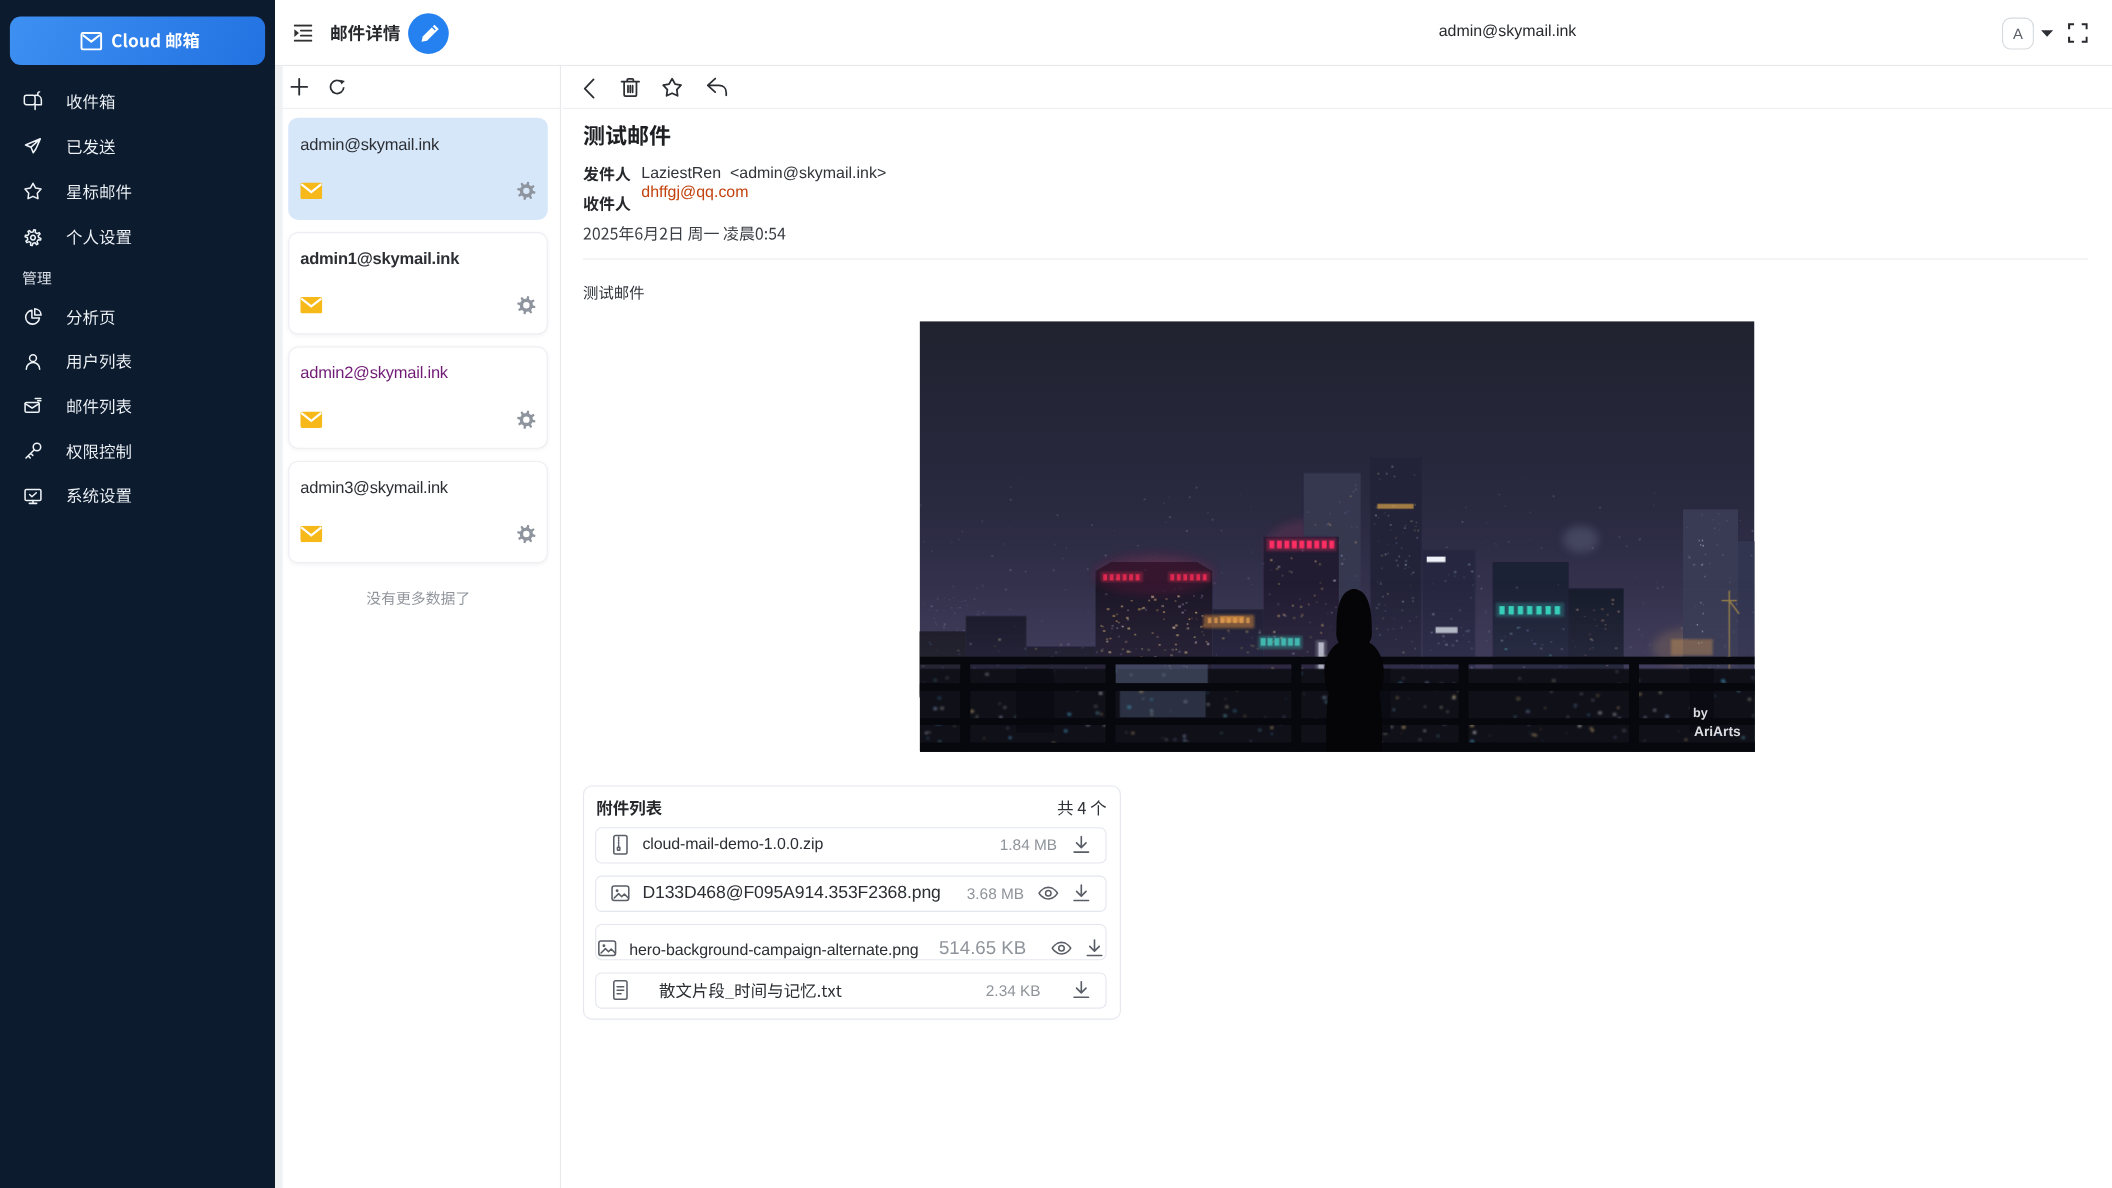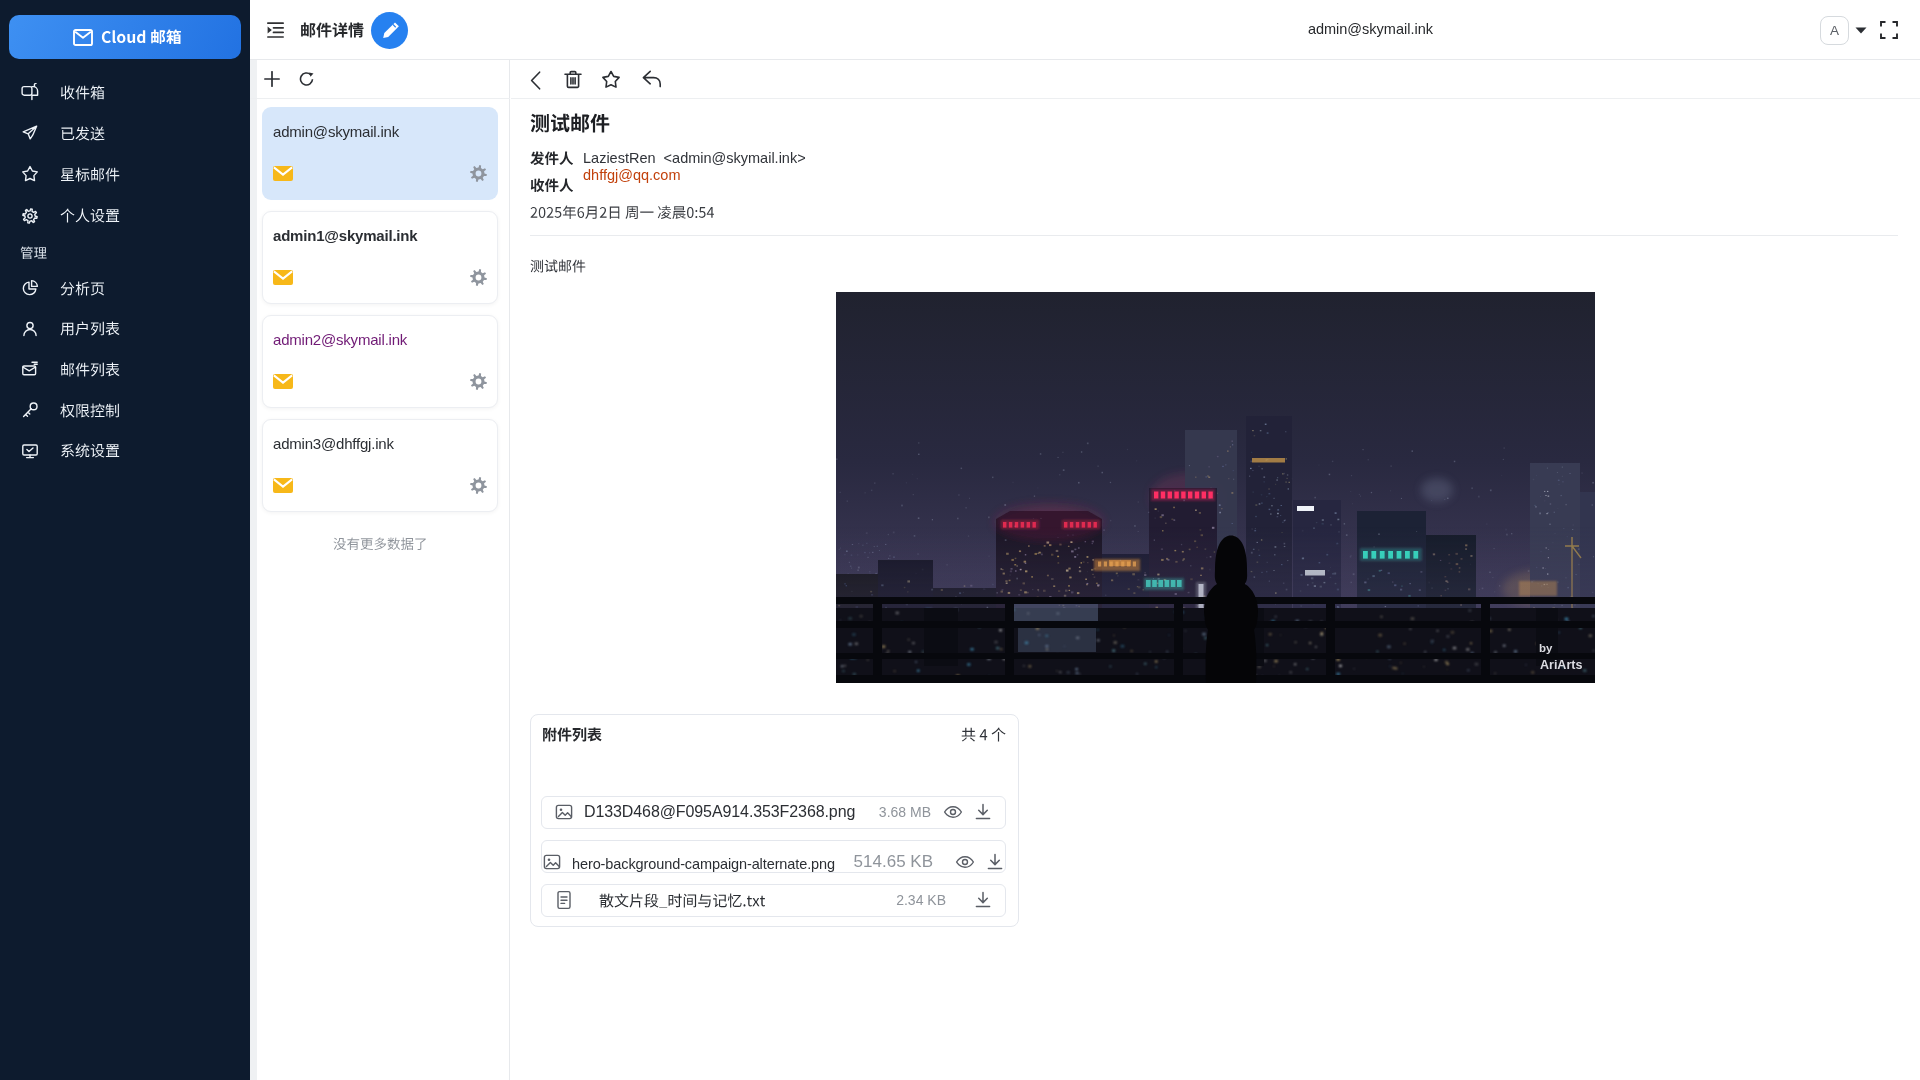--- a/index.html
+++ b/index.html
@@ -137,21 +137,21 @@
     <div class="abs" style="left:262px;top:315px;width:236px;height:93px;border-radius:9px;background:#fff;border:1px solid #eceef2;box-shadow:0 1px 4px rgba(0,0,0,.05);"></div>
     <div class="abs" style="left:273px;top:330.5px;font-size:15px;color:#701a75;font-weight:500;letter-spacing:-0.2px">admin2@skymail.ink</div>
     <svg class="abs" style="left:273px;top:373.5px" width="20" height="15" viewBox="0 0 20 15">
       <rect width="20" height="15" rx="2" fill="#f7b819"></rect>
       <path d="M0.9 1.4L10 8.6l9.1-7.2" fill="none" stroke="#fff" stroke-width="2"></path>
     </svg>
     <svg class="abs" style="left:469.5px;top:372.5px" width="17" height="17" viewBox="0 0 17 17">
       <path d="M14.50 8.50 L16.91 9.36 L16.54 11.11 L13.99 10.93 L12.74 12.74 L13.83 15.05 L12.34 16.03 L10.66 14.10 L8.50 14.50 L7.64 16.91 L5.89 16.54 L6.07 13.99 L4.26 12.74 L1.95 13.83 L0.97 12.34 L2.90 10.66 L2.50 8.50 L0.09 7.64 L0.46 5.89 L3.01 6.07 L4.26 4.26 L3.17 1.95 L4.66 0.97 L6.34 2.90 L8.50 2.50 L9.36 0.09 L11.11 0.46 L10.93 3.01 L12.74 4.26 L15.05 3.17 L16.03 4.66 L14.10 6.34 Z M5.60 8.50 a2.90 2.90 0 1 0 5.80 0 a2.90 2.90 0 1 0 -5.80 0 Z" fill="#8f959e" fill-rule="evenodd"></path>
     </svg>
     <div class="abs" style="left:262px;top:419px;width:236px;height:93px;border-radius:9px;background:#fff;border:1px solid #eceef2;box-shadow:0 1px 4px rgba(0,0,0,.05);"></div>
-    <div class="abs" style="left:273px;top:434.5px;font-size:15px;color:#2b2e33;font-weight:500;letter-spacing:-0.2px">admin3@dhffgj.ink</div>
+    <div class="abs" style="left:273px;top:434.5px;font-size:15px;color:#2b2e33;font-weight:500;letter-spacing:-0.2px">admin3@skymail.ink</div>
     <svg class="abs" style="left:273px;top:477.5px" width="20" height="15" viewBox="0 0 20 15">
       <rect width="20" height="15" rx="2" fill="#f7b819"></rect>
       <path d="M0.9 1.4L10 8.6l9.1-7.2" fill="none" stroke="#fff" stroke-width="2"></path>
     </svg>
     <svg class="abs" style="left:469.5px;top:476.5px" width="17" height="17" viewBox="0 0 17 17">
       <path d="M14.50 8.50 L16.91 9.36 L16.54 11.11 L13.99 10.93 L12.74 12.74 L13.83 15.05 L12.34 16.03 L10.66 14.10 L8.50 14.50 L7.64 16.91 L5.89 16.54 L6.07 13.99 L4.26 12.74 L1.95 13.83 L0.97 12.34 L2.90 10.66 L2.50 8.50 L0.09 7.64 L0.46 5.89 L3.01 6.07 L4.26 4.26 L3.17 1.95 L4.66 0.97 L6.34 2.90 L8.50 2.50 L9.36 0.09 L11.11 0.46 L10.93 3.01 L12.74 4.26 L15.05 3.17 L16.03 4.66 L14.10 6.34 Z M5.60 8.50 a2.90 2.90 0 1 0 5.80 0 a2.90 2.90 0 1 0 -5.80 0 Z" fill="#8f959e" fill-rule="evenodd"></path>
     </svg>
     <svg style="position:absolute;left:332.5px;top:536.75px;" width="95.0" height="13" viewBox="0 0 95.0 13">
       <path d="M1.1 1.4C2 1.9 3 2.6 3.6 3L4.2 2.2C3.6 1.8 2.5 1.1 1.7 0.7ZM0.5 5.1C1.3 5.5 2.4 6.2 3 6.6L3.5 5.7C3 5.3 1.8 4.7 1 4.4ZM0.9 12.1 1.7 12.8C2.5 11.5 3.4 9.8 4 8.4L3.3 7.7C2.6 9.3 1.6 11.1 0.9 12.1ZM6 1V2.6C6 3.6 5.7 4.7 3.9 5.6C4.1 5.7 4.5 6.1 4.6 6.3C6.6 5.4 7 3.9 7 2.6V2H9.6V4C9.6 5.1 9.9 5.5 10.9 5.5C11 5.5 11.9 5.5 12.1 5.5C12.4 5.5 12.7 5.5 12.9 5.4C12.9 5.2 12.8 4.7 12.8 4.5C12.6 4.5 12.3 4.5 12.1 4.5C11.9 4.5 11.1 4.5 10.9 4.5C10.7 4.5 10.7 4.4 10.7 4V1ZM10.6 7.5C10.1 8.5 9.3 9.3 8.4 10C7.4 9.3 6.7 8.5 6.2 7.5ZM4.6 6.5V7.5H5.5L5.2 7.5C5.8 8.7 6.5 9.8 7.5 10.6C6.3 11.3 5 11.8 3.6 12C3.8 12.3 4 12.7 4.1 12.9C5.6 12.6 7.1 12.1 8.3 11.3C9.5 12.1 10.8 12.6 12.4 13C12.5 12.7 12.8 12.3 13 12C11.6 11.8 10.3 11.3 9.2 10.6C10.4 9.7 11.4 8.4 12 6.8L11.3 6.5L11.1 6.5Z M18.8 0.5C18.6 1.1 18.4 1.7 18.2 2.3H14.4V3.2H17.8C16.9 5 15.7 6.7 14 7.8C14.2 8 14.6 8.3 14.7 8.6C15.5 8 16.3 7.2 16.9 6.4V12.9H17.9V10.3H23.6V11.7C23.6 11.9 23.5 12 23.3 12C23 12 22.2 12 21.3 11.9C21.5 12.2 21.6 12.6 21.7 12.9C22.8 12.9 23.6 12.9 24 12.8C24.5 12.6 24.6 12.3 24.6 11.7V4.8H18C18.3 4.3 18.6 3.8 18.9 3.2H26.2V2.3H19.3C19.5 1.8 19.6 1.3 19.8 0.8ZM17.9 8H23.6V9.4H17.9ZM17.9 7.1V5.7H23.6V7.1Z M30.4 8.7 29.5 9C30 9.8 30.6 10.4 31.2 10.9C30.4 11.4 29.2 11.8 27.6 12.1C27.9 12.3 28.1 12.7 28.2 13C30 12.6 31.3 12.1 32.2 11.5C34 12.5 36.5 12.8 39.6 12.9C39.7 12.6 39.9 12.2 40.1 11.9C37.1 11.8 34.7 11.6 33 10.9C33.7 10.2 34 9.4 34.2 8.5H38.8V3.3H34.4V2.2H39.6V1.3H27.9V2.2H33.3V3.3H29.1V8.5H33.1C33 9.2 32.7 9.8 32 10.3C31.4 9.9 30.8 9.4 30.4 8.7ZM30.1 6.3H33.3V6.9C33.3 7.2 33.3 7.4 33.3 7.7H30.1ZM34.3 7.7C34.3 7.4 34.4 7.2 34.4 6.9V6.3H37.8V7.7ZM30.1 4.2H33.3V5.5H30.1ZM34.4 4.2H37.8V5.5H34.4Z M46.7 0.5C45.8 1.6 44.2 3 42 3.9C42.2 4 42.5 4.3 42.7 4.6C43.9 4 45 3.3 45.9 2.6H49.7C49 3.5 48.1 4.2 47 4.8C46.5 4.4 45.8 3.9 45.3 3.6L44.5 4.1C45.1 4.4 45.7 4.9 46.1 5.3C44.7 6 43.1 6.5 41.6 6.7C41.7 7 41.9 7.4 42 7.6C45.6 6.9 49.5 5.1 51.2 2.1L50.6 1.7L50.4 1.7H46.9C47.2 1.4 47.5 1.1 47.8 0.8ZM48.9 5.2C47.9 6.6 45.9 8.1 43.2 9C43.4 9.2 43.7 9.6 43.8 9.8C45.5 9.1 46.9 8.3 48.1 7.4H51.7C51.1 8.5 50.1 9.3 48.9 10C48.5 9.5 47.8 9 47.2 8.6L46.4 9.1C46.9 9.5 47.5 10 48 10.4C46.1 11.3 43.8 11.8 41.5 12C41.7 12.3 41.9 12.7 41.9 13C46.7 12.4 51.4 10.9 53.2 6.8L52.6 6.4L52.4 6.5H49.1C49.4 6.1 49.7 5.8 50 5.5Z M60 0.8C59.7 1.3 59.3 2.1 59 2.6L59.6 2.9C60 2.5 60.4 1.8 60.8 1.2ZM55.2 1.2C55.5 1.7 55.9 2.5 56 3L56.8 2.6C56.7 2.1 56.3 1.4 55.9 0.9ZM59.5 8.4C59.2 9.1 58.8 9.7 58.3 10.2C57.8 9.9 57.2 9.7 56.7 9.5C56.9 9.1 57.1 8.8 57.3 8.4ZM55.5 9.8C56.1 10.1 56.9 10.4 57.6 10.8C56.7 11.4 55.7 11.8 54.6 12.1C54.7 12.3 54.9 12.6 55 12.9C56.3 12.5 57.4 12 58.4 11.2C58.8 11.5 59.3 11.7 59.6 12L60.2 11.3C59.9 11.1 59.5 10.8 59.1 10.6C59.8 9.8 60.3 8.9 60.7 7.7L60.1 7.5L60 7.5H57.8L58 6.8L57.1 6.7C57.1 6.9 56.9 7.2 56.8 7.5H54.9V8.4H56.4C56.1 8.9 55.8 9.4 55.5 9.8ZM57.5 0.5V3.1H54.7V3.9H57.2C56.5 4.8 55.5 5.6 54.5 6C54.7 6.2 55 6.5 55.1 6.8C55.9 6.3 56.8 5.6 57.5 4.8V6.4H58.4V4.6C59.1 5.1 59.9 5.7 60.2 6L60.8 5.3C60.5 5 59.3 4.3 58.6 3.9H61.2V3.1H58.4V0.5ZM62.5 0.6C62.2 3 61.5 5.3 60.5 6.7C60.7 6.8 61.1 7.2 61.3 7.3C61.6 6.8 61.9 6.2 62.2 5.6C62.5 6.9 62.9 8.1 63.4 9.2C62.6 10.5 61.6 11.5 60.1 12.2C60.3 12.4 60.6 12.8 60.7 13C62 12.3 63.1 11.3 63.9 10.1C64.5 11.3 65.4 12.2 66.4 12.8C66.6 12.6 66.9 12.2 67.1 12C66 11.4 65.1 10.4 64.4 9.2C65.1 7.8 65.6 6.1 65.9 4.1H66.8V3.2H63C63.1 2.4 63.3 1.6 63.4 0.8ZM64.9 4.1C64.7 5.7 64.4 7 63.9 8.2C63.4 6.9 63 5.6 62.7 4.1Z M74 8.7V13H74.9V12.4H79.1V12.9H80V8.7H77.4V7H80.4V6.1H77.4V4.6H80V1.1H72.8V5.2C72.8 7.4 72.7 10.3 71.3 12.4C71.5 12.5 72 12.8 72.1 12.9C73.3 11.3 73.6 9 73.8 7H76.5V8.7ZM73.8 2H79V3.7H73.8ZM73.8 4.6H76.5V6.1H73.8L73.8 5.2ZM74.9 11.6V9.5H79.1V11.6ZM69.8 0.6V3.3H68.1V4.2H69.8V7.2C69.1 7.4 68.4 7.6 67.9 7.7L68.2 8.7L69.8 8.2V11.7C69.8 11.9 69.7 11.9 69.5 11.9C69.4 11.9 68.8 11.9 68.3 11.9C68.4 12.2 68.5 12.6 68.5 12.9C69.4 12.9 69.9 12.8 70.2 12.7C70.6 12.5 70.7 12.2 70.7 11.7V7.9L72.3 7.4L72.1 6.4L70.7 6.9V4.2H72.2V3.3H70.7V0.6Z M82.3 1.6V2.6H91.1C90 3.6 88.6 4.6 87.3 5.3V11.6C87.3 11.9 87.2 11.9 86.9 11.9C86.6 12 85.5 12 84.4 11.9C84.6 12.2 84.8 12.7 84.8 13C86.2 13 87.1 12.9 87.6 12.8C88.2 12.6 88.3 12.3 88.3 11.7V5.8C90 4.8 91.9 3.4 93.1 2.1L92.3 1.5L92 1.6Z" fill="#8f949b"></path>
     </svg>
@@ -1357,20 +1357,32 @@
       <text x="703" y="360" font-family="Liberation Sans,sans-serif" font-size="11.5" font-weight="bold" fill="#dcdce2">by</text>
       <text x="704" y="377" font-family="Liberation Sans,sans-serif" font-size="12.5" font-weight="bold" fill="#dcdce2">AriArts</text>
     </svg>
     <div class="abs" style="left:530px;top:714px;width:489px;height:213px;border:1px solid #e4e7ed;border-radius:8px;background:#fff"></div>
     <svg style="position:absolute;left:542px;top:727px;" width="60.5" height="15" viewBox="0 0 60.5 15">
       <path d="M8.7 7.1C9.1 8.1 9.7 9.5 9.9 10.4L11.4 9.7C11.1 8.8 10.5 7.5 10 6.4ZM11.8 0.8V3.8H8.7V5.4H11.8V12.4C11.8 12.7 11.7 12.7 11.5 12.7C11.3 12.7 10.6 12.7 10 12.7C10.2 13.2 10.5 14 10.5 14.5C11.6 14.5 12.3 14.4 12.9 14.1C13.4 13.8 13.5 13.3 13.5 12.4V5.4H14.6V3.8H13.5V0.8ZM7.7 0.5C7.1 2.5 6.1 4.6 4.9 5.9C5.2 6.2 5.7 7.1 5.9 7.4C6.2 7.2 6.4 6.9 6.6 6.6V14.5H8.2V3.9C8.6 2.9 9 1.9 9.3 0.9ZM1.1 1.1V14.5H2.7V2.7H3.8C3.6 3.7 3.3 5 3 6C3.8 7.1 4 8.1 4 8.8C4 9.3 3.9 9.6 3.7 9.8C3.6 9.8 3.5 9.9 3.3 9.9C3.2 9.9 3 9.9 2.8 9.9C3 10.3 3.1 11 3.1 11.4C3.5 11.4 3.8 11.4 4 11.4C4.4 11.3 4.7 11.2 4.9 11.1C5.3 10.7 5.5 10 5.5 9C5.5 8.1 5.4 7 4.5 5.8C4.9 4.6 5.4 3 5.7 1.7L4.6 1L4.3 1.1Z M19.7 7.7V9.5H23.8V14.5H25.6V9.5H29.5V7.7H25.6V5.1H28.8V3.4H25.6V0.6H23.8V3.4H22.6C22.7 2.8 22.9 2.2 23 1.6L21.3 1.3C20.9 3.1 20.3 5 19.5 6.2C19.9 6.4 20.7 6.8 21 7.1C21.4 6.5 21.7 5.9 22 5.1H23.8V7.7ZM18.6 0.5C17.9 2.7 16.6 4.8 15.3 6.1C15.6 6.6 16.1 7.6 16.2 8C16.5 7.7 16.8 7.3 17.1 6.9V14.5H18.9V4.3C19.4 3.2 19.9 2.1 20.3 1Z M39.3 2.1V10.7H41V2.1ZM42.4 0.6V12.4C42.4 12.7 42.3 12.8 42 12.8C41.8 12.8 40.9 12.8 40.2 12.8C40.4 13.2 40.7 14 40.8 14.5C42 14.5 42.8 14.4 43.4 14.2C44 13.9 44.2 13.4 44.2 12.4V0.6ZM32.6 9C33.1 9.4 33.9 10 34.4 10.5C33.5 11.7 32.3 12.6 30.9 13.1C31.3 13.5 31.7 14.2 32 14.7C35.4 13.1 37.6 10 38.3 4.8L37.2 4.4L36.9 4.5H34.1C34.3 3.9 34.4 3.4 34.5 2.9H38.6V1.1H30.7V2.9H32.7C32.3 4.9 31.5 6.8 30.4 8C30.8 8.3 31.5 8.9 31.8 9.2C32.5 8.4 33.1 7.3 33.6 6.1H36.3C36.1 7.2 35.8 8.1 35.3 9C34.8 8.5 34.1 8 33.6 7.6Z M48.5 14.5C49 14.2 49.7 14 54 12.8C53.9 12.4 53.7 11.6 53.7 11.1L50.4 12V9.5C51.1 9 51.8 8.4 52.4 7.8C53.5 10.9 55.4 13.1 58.5 14.2C58.7 13.7 59.3 13 59.7 12.6C58.3 12.2 57.2 11.6 56.2 10.8C57.1 10.3 58.1 9.7 59 9L57.5 7.9C56.9 8.5 56 9.1 55.2 9.7C54.8 9.1 54.4 8.4 54.1 7.6H59.1V6.1H53.4V5.3H58V3.9H53.4V3.1H58.6V1.5H53.4V0.4H51.6V1.5H46.5V3.1H51.6V3.9H47.2V5.3H51.6V6.1H45.8V7.6H50.1C48.8 8.7 47 9.6 45.3 10.1C45.7 10.5 46.2 11.2 46.5 11.6C47.2 11.3 47.9 11 48.5 10.6V11.7C48.5 12.4 48.1 12.8 47.8 12.9C48.1 13.3 48.4 14.1 48.5 14.5Z" fill="#26282c"></path>
     </svg>
     <svg style="position:absolute;left:960.955px;top:727px;" width="45.5" height="15" viewBox="0 0 45.5 15">
       <path d="M8.8 10.9C10.2 12 12.1 13.5 13 14.4L14 13.7C13 12.8 11.2 11.4 9.8 10.4ZM4.9 10.4C4.1 11.5 2.4 12.8 0.9 13.6C1.2 13.8 1.6 14.2 1.8 14.4C3.3 13.5 5 12.1 6.1 10.8ZM1.3 3.8V4.9H4.2V8.4H0.7V9.5H14.3V8.4H10.8V4.9H13.8V3.8H10.8V0.7H9.6V3.8H5.4V0.7H4.2V3.8ZM5.4 8.4V4.9H9.6V8.4Z M23.5 13.2H24.8V10.2H26.2V9.1H24.8V2.2H23.2L18.7 9.3V10.2H23.5ZM23.5 9.1H20.1L22.6 5.3C22.9 4.8 23.2 4.2 23.5 3.7H23.5C23.5 4.3 23.5 5.2 23.5 5.7Z M36.9 5V14.4H38.1V5ZM37.6 0.6C36.1 3.1 33.4 5.3 30.6 6.5C30.9 6.8 31.2 7.2 31.4 7.5C33.7 6.4 35.9 4.7 37.6 2.6C39.6 4.9 41.5 6.4 43.8 7.6C43.9 7.2 44.3 6.8 44.6 6.5C42.3 5.4 40.1 4 38.2 1.7L38.6 1Z" fill="#303339"></path>
     </svg>
+    <div class="abs" style="left:541px;top:751.5px;width:465px;height:33px;border:1px solid #e4e7ed;border-radius:6px;display:flex;align-items:center;padding:0 12px;gap:10px">
+      <svg width="20" height="20" viewBox="0 0 20 20">
+        <rect x="4" y="1.6" width="12" height="16.8" rx="1.6" fill="none" stroke="#5a5e66" stroke-width="1.4" stroke-linecap="round" stroke-linejoin="round"></rect>
+        <path d="M8.4 3v1.2M8.4 5.4v1.2M8.4 7.8v1.2M8.4 10.2v1.2" fill="none" stroke="#5a5e66" stroke-width="1.4" stroke-linecap="round" stroke-linejoin="round"></path>
+        <rect x="7.3" y="12.2" width="2.2" height="2.8" rx=".5" fill="none" stroke="#5a5e66" stroke-width="1.4" stroke-linecap="round" stroke-linejoin="round"></rect>
+      </svg>
+      <div style="flex:1;font-size:14.5px;color:#2b2e33;white-space:nowrap;overflow:hidden;letter-spacing:-0.1px">cloud-mail-demo-1.0.0.zip</div>
+      <div style="font-size:14px;color:#8f949b;margin-right:2px;white-space:nowrap">1.84 MB</div>
+      <svg width="20" height="20" viewBox="0 0 20 20">
+        <path d="M10 2.6v9.8M5.7 8.3l4.3 4.3 4.3-4.3M3.4 16.6h13.2" fill="none" stroke="#5a5e66" stroke-width="1.5" stroke-linecap="round" stroke-linejoin="round"></path>
+      </svg>
+    </div>
     <div class="abs" style="left:541px;top:795.5px;width:465px;height:33px;border:1px solid #e4e7ed;border-radius:6px;display:flex;align-items:center;padding:0 12px;gap:10px">
       <svg width="20" height="20" viewBox="0 0 20 20">
         <rect x="2.4" y="3.4" width="15.2" height="13.2" rx="2" fill="none" stroke="#5a5e66" stroke-width="1.4" stroke-linecap="round" stroke-linejoin="round"></rect>
         <circle cx="7" cy="7.8" r="1.3" fill="#5a5e66"></circle>
         <path d="M4.4 14.4l4-4 2.8 2.8 2.4-2.4 3.6 3.6" fill="none" stroke="#5a5e66" stroke-width="1.4" stroke-linecap="round" stroke-linejoin="round"></path>
       </svg>
       <div style="flex:1;font-size:16px;color:#2b2e33;white-space:nowrap;overflow:hidden;letter-spacing:-0.1px">D133D468@F095A914.353F2368.png</div>
       <div style="font-size:14px;color:#8f949b;margin-right:2px;white-space:nowrap">3.68 MB</div>
       <svg width="20" height="20" viewBox="0 0 20 20">
         <path d="M1.6 10S4.8 4.7 10 4.7 18.4 10 18.4 10 15.2 15.3 10 15.3 1.6 10 1.6 10z" fill="none" stroke="#5a5e66" stroke-width="1.4" stroke-linecap="round" stroke-linejoin="round"></path>

